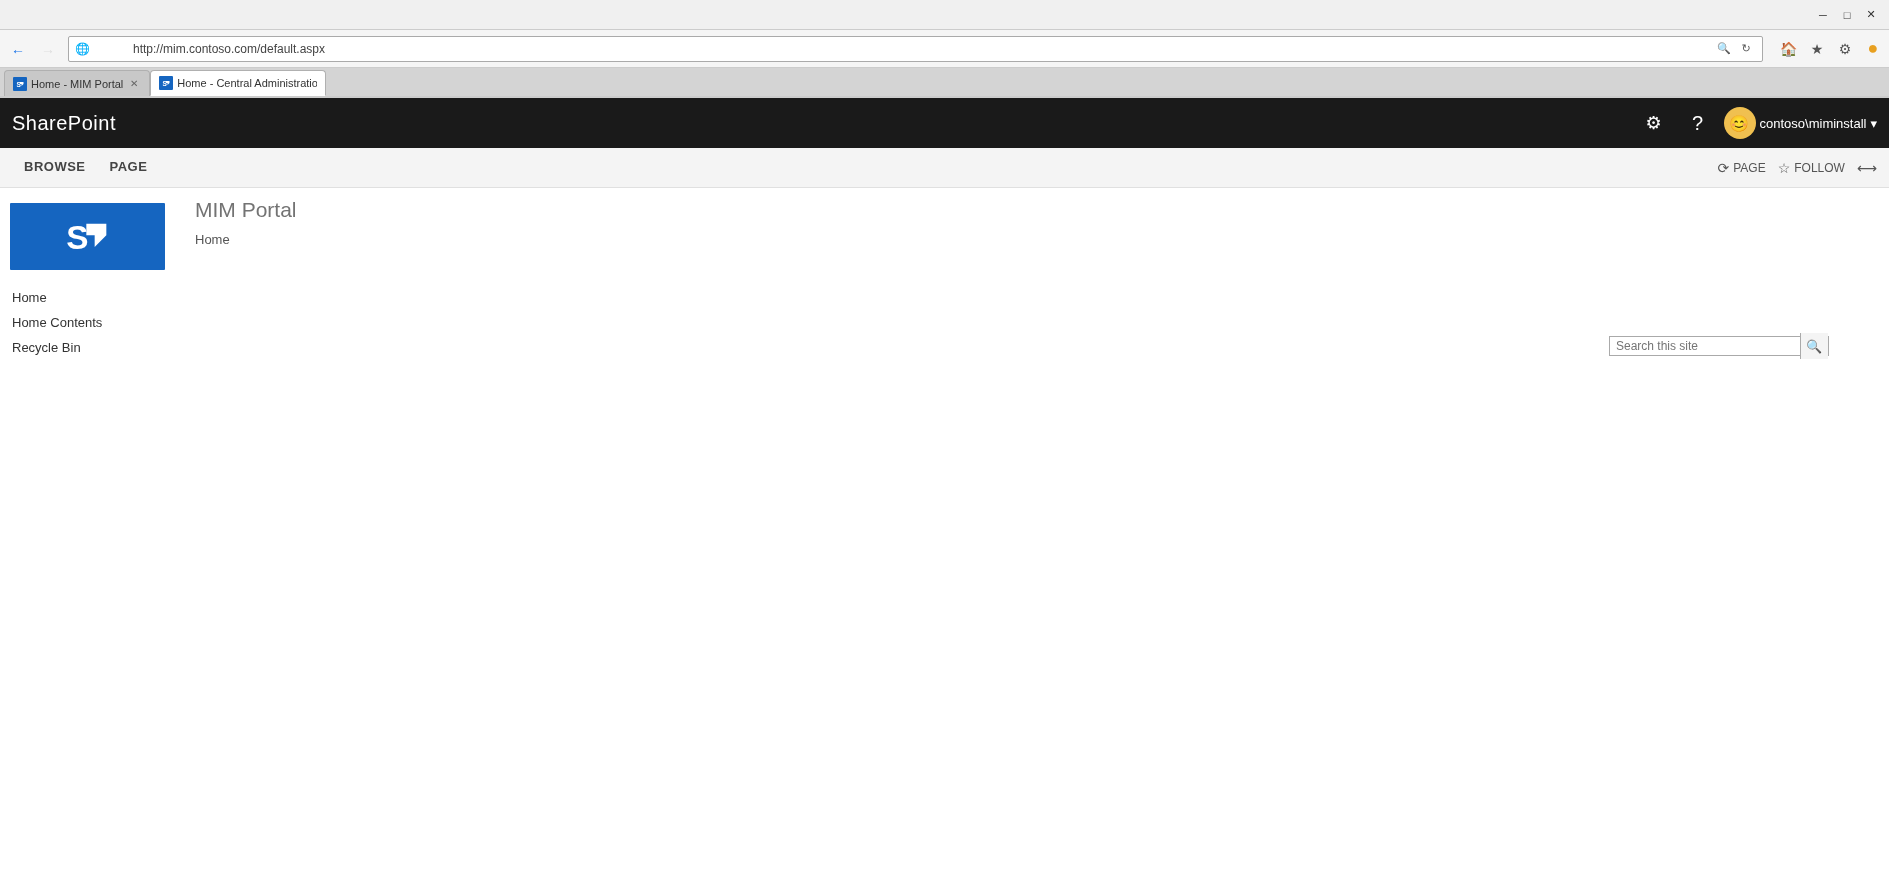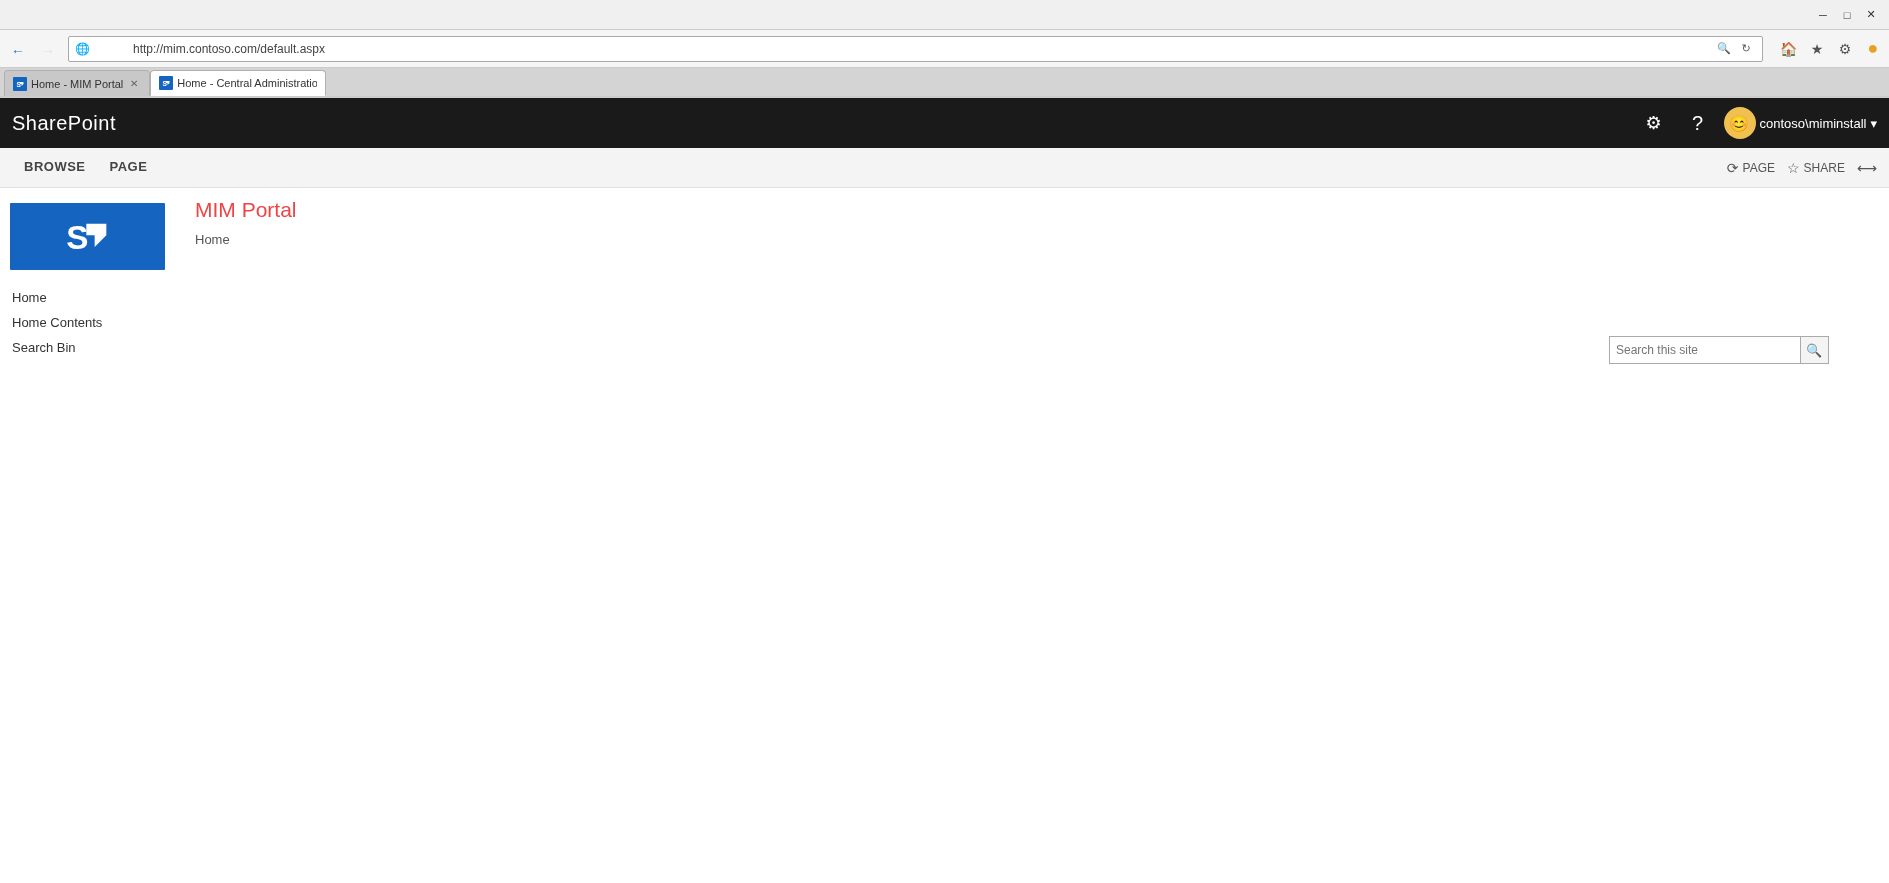--- a/index.html
+++ b/index.html
@@ -235,21 +235,21 @@
       font-size: 13px;
       display: block;
     }
 
     
     .page-content {
       flex: 1;
       padding: 10px 20px;
     }
     .site-title {
-      color: #ef4444;
+      color: #737373;
       font-size: 21px;
       font-weight: 400;
       margin-bottom: 10px;
       text-decoration: none;
       display: block;
     }
     .breadcrumb {
       color: #555;
       font-size: 13px;
       margin-bottom: 10px;
@@ -258,21 +258,21 @@
     
     .search-area {
       position: absolute;
       right: 60px;
       top: 148px;
     }
     .search-box {
       display: flex;
       align-items: center;
       border: 1px solid #aaa;
-      height: 28px;
+      height: 20px;
       width: 220px;
       background: #fff;
     }
     .search-input {
       flex: 1;
       border: none;
       outline: none;
       padding: 0 6px;
       font-size: 12px;
       color: #666;
@@ -368,21 +368,21 @@
   <div class="ribbon">
     <div class="ribbon-tab">BROWSE</div>
     <div class="ribbon-tab">PAGE</div>
     <div class="ribbon-actions">
       <div class="ribbon-action">
         <span class="ribbon-action-icon">⟳</span>
         <span>PAGE</span>
       </div>
       <div class="ribbon-action">
         <span class="ribbon-action-icon">☆</span>
-        <span>SHARE</span>
+        <span>FOLLOW</span>
       </div>
       <div class="ribbon-action">
         <span class="ribbon-action-icon">⟷</span>
       </div>
     </div>
   </div>
 
   <div class="main-area content-wrapper">
 
     <div class="sidebar">
@@ -398,21 +398,21 @@
       </div>
 
       <ul class="sidebar-nav">
         <li>
           <a href="#">Home</a>
         </li>
         <li>
           <a href="#">Home Contents</a>
         </li>
         <li>
-          <a href="#">Search Bin</a>
+          <a href="#">Recycle Bin</a>
         </li>
       </ul>
     </div>
 
     <div class="page-content">
       <a href="#" class="site-title">MIM Portal</a>
       <div class="breadcrumb">Home</div>
     </div>
 
     <div class="search-area">

